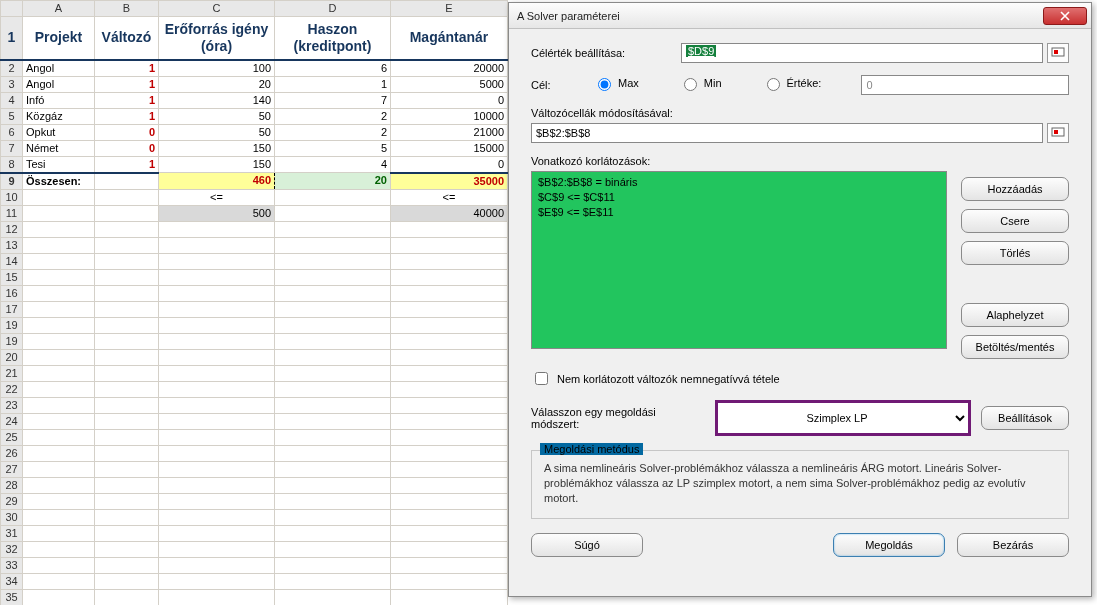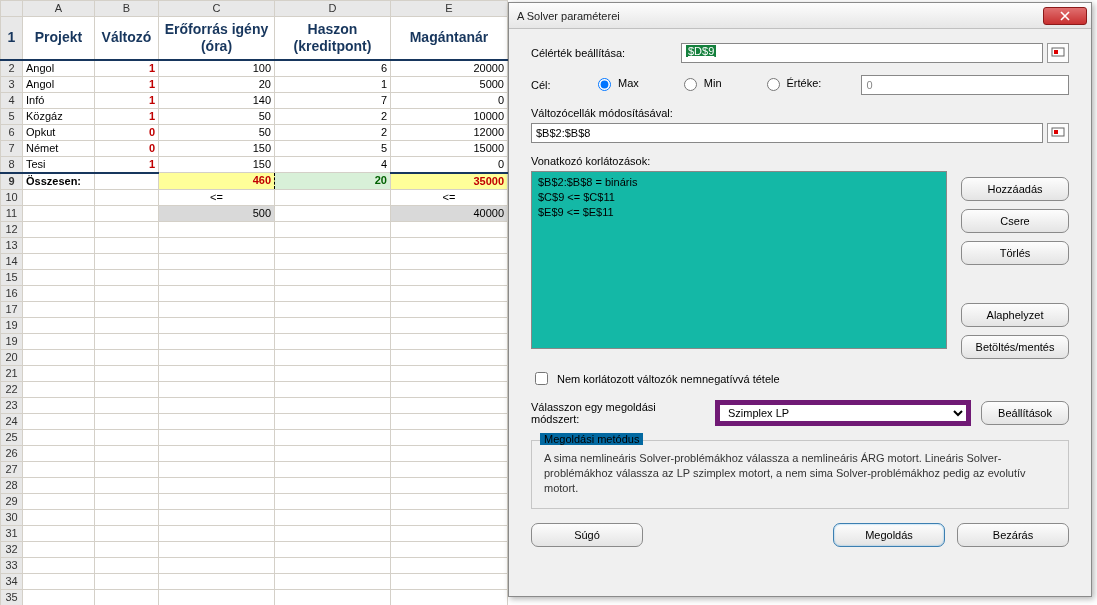--- a/index.html
+++ b/index.html
@@ -129,21 +129,21 @@
   }
   .refbtn svg { display:block; }
   .radio-row { display: flex; align-items: flex-start; gap: 40px; }
   .radio { display: inline-flex; align-items: center; gap: 4px; }
   .valbox { flex: 1; }
   .section-lbl { margin-bottom: 4px; }
   .constraints-area {
     display: flex; gap: 14px; margin-bottom: 10px;
   }
   .listbox {
-    background: #14b8a6;
+    background: #22c55e;
     border: 1px solid #888;
     flex: 1;
     height: 178px;
     padding: 3px 6px;
     overflow: auto;
     white-space: nowrap;
   }
   .listbox div { line-height: 15px; }
   .btncol { display: flex; flex-direction: column; gap: 8px; width: 108px; padding-top: 6px;}
   .btn {
@@ -153,25 +153,26 @@
     border-radius: 7px;
     font: inherit;
     cursor: pointer;
     padding: 0 8px;
   }
   .chk-row { display: flex; align-items: center; gap: 6px; margin: 8px 0 12px; }
   .method-row { display: flex; align-items: center; gap: 10px; margin-bottom: 14px; }
   .method-row .lbl2 { width: 174px; }
   .combo {
     flex: 1;
-    height: 26px;
-    border: 5px solid #701a75;
+    height: 36px;
+    border: 3px solid #701a75;
     background: #fff;
     font: inherit;
     padding: 0 4px;
+    text-align: center;
   }
   .groupbox {
     border: 1px solid #c6c6c6;
     padding: 10px 12px 12px;
     margin-bottom: 14px;
     position: relative;
   }
   .groupbox .legend {
     position: absolute;
     top: -8px; left: 8px;
@@ -255,21 +256,21 @@
           <td class="num">50</td>
           <td class="num">2</td>
           <td class="num">10000</td>
         </tr>
         <tr>
           <td class="rowhead">6</td>
           <td class="proj">Opkut</td>
           <td class="var0">0</td>
           <td class="num">50</td>
           <td class="num">2</td>
-          <td class="num">12000</td>
+          <td class="num">21000</td>
         </tr>
         <tr>
           <td class="rowhead">7</td>
           <td class="proj">Német</td>
           <td class="var0">0</td>
           <td class="num">150</td>
           <td class="num">5</td>
           <td class="num">15000</td>
         </tr>
         <tr>

